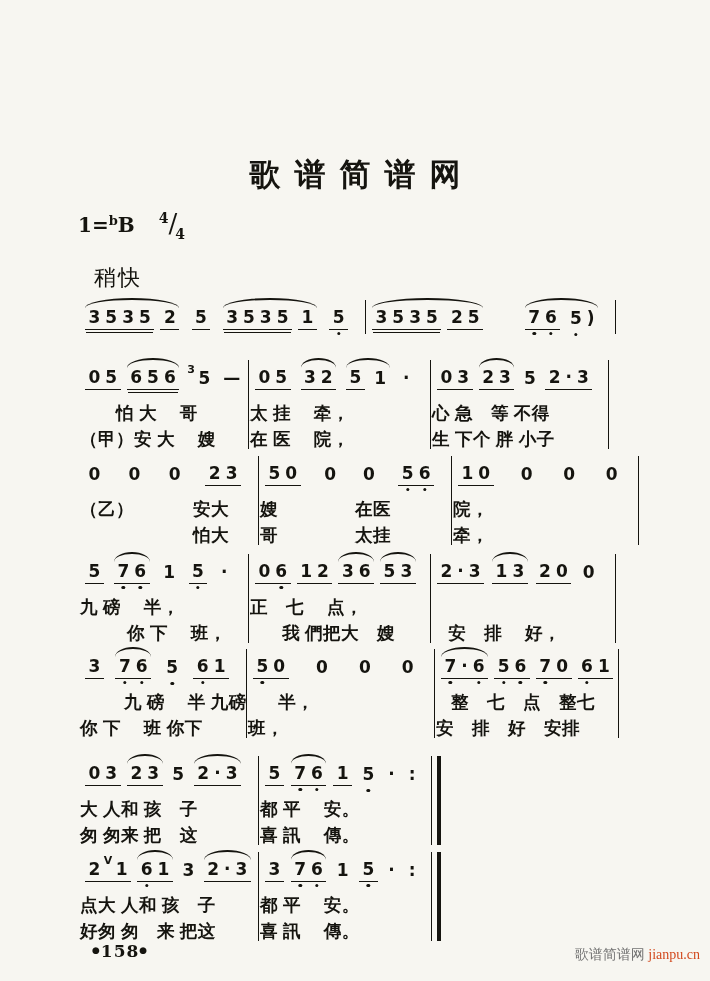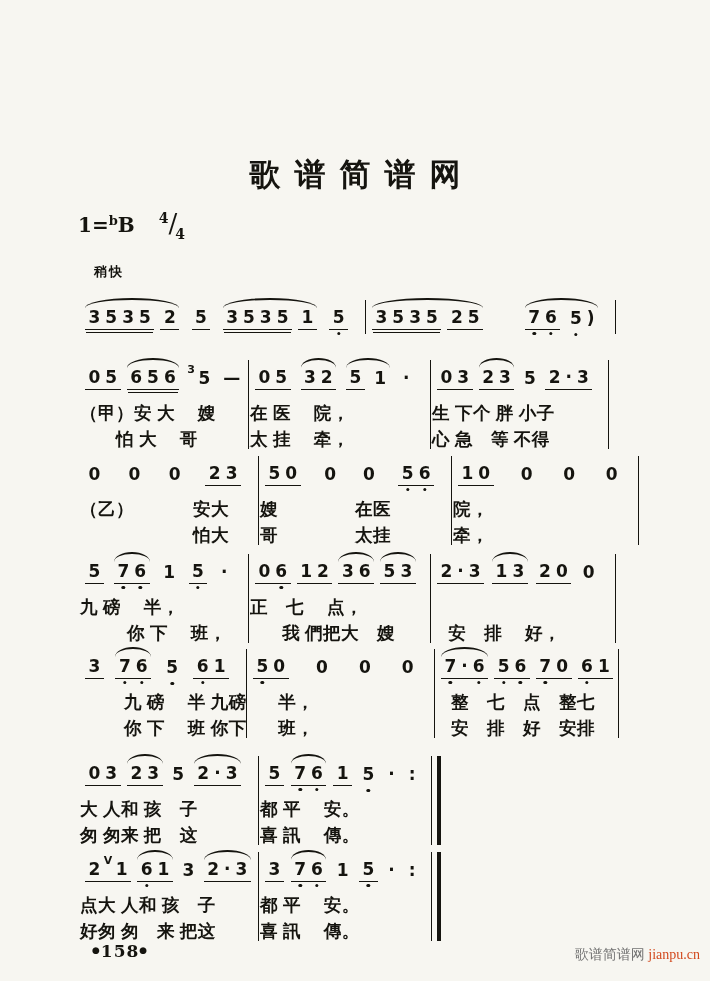--- a/index.html
+++ b/index.html
@@ -24,21 +24,21 @@
   .ts { display:inline-block; margin-left:24px; }
   .ts .up { font-size:14px; vertical-align:9px; font-weight:700; }
   .ts .sl { font-size:26px; font-weight:400; letter-spacing:-2px; }
   .ts .dn { font-size:14px; vertical-align:-7px; font-weight:700; }
   .subtitle {
     position:absolute; left:238px; top:213px;
     font-size:19px; font-weight:700; letter-spacing:2px;
   }
   .tempo {
     position:absolute; left:94px; top:263px;
-    font-size:13px; font-weight:700; letter-spacing:2px;text-align:right;
+    font-size:22px; font-weight:400; letter-spacing:2px;text-align:right;
   }
   
   #score { position:absolute; left:0; top:0; width:100%; height:100%; }
   .system { position:absolute; left:80px; }
   .notes-row { display:flex; font-family:"DejaVu Sans", sans-serif; }
   .measure {
     display:flex; justify-content:space-between; align-items:flex-end;
     box-sizing:border-box; padding:11px 16px 7px 2px;
   }
   .grp { display:inline-flex; position:relative; align-items:flex-end; }
@@ -239,28 +239,28 @@
             <span class="grp">
               <span class="tok u1">
                 <span class="ch">2</span>
                 <span class="ch">·</span>
                 <span class="ch">3</span>
               </span>
             </span>
           </div>
         </div>
         <div class="lyric-row">
+          <div class="lyric-cell" style="width: 170px;">　　怕 大　 哥</div>
+          <div class="lyric-cell" style="width: 182px;">太 挂　 牵，</div>
+          <div class="lyric-cell" style="width: 178px;">心 急　等 不得</div>
+        </div>
+        <div class="lyric-row">
           <div class="lyric-cell" style="width: 170px;">（甲）安 大　 嫂</div>
           <div class="lyric-cell" style="width: 182px;">在 医　 院，</div>
           <div class="lyric-cell" style="width: 178px;">生 下个 胖 小子</div>
-        </div>
-        <div class="lyric-row">
-          <div class="lyric-cell" style="width: 170px;">　　怕 大　 哥</div>
-          <div class="lyric-cell" style="width: 182px;">太 挂　 牵，</div>
-          <div class="lyric-cell" style="width: 178px;">心 急　等 不得</div>
         </div>
       </div>
       <div class="system" style="top: 452px; width: 560px;">
         <div class="bar" style="left: 178px;"></div>
         <div class="bar" style="left: 371px;"></div>
         <div class="bar" style="left: 558px;"></div>
         <div class="notes-row">
           <div class="measure" style="width: 180px;">
             <span class="grp">
               <span class="tok u0">
@@ -518,21 +518,21 @@
               </span>
             </span>
           </div>
         </div>
         <div class="lyric-row">
           <div class="lyric-cell" style="width: 168px; margin-left: 44px;">九 磅　 半 九磅</div>
           <div class="lyric-cell" style="width: 188px;">半，</div>
           <div class="lyric-cell" style="width: 184px;">整　七　点　整七</div>
         </div>
         <div class="lyric-row">
-          <div class="lyric-cell" style="width: 168px; margin-left: 44px;">你 下　 班 你下</div>
+          <div class="lyric-cell" style="width: 168px;">你 下　 班 你下</div>
           <div class="lyric-cell" style="width: 188px;">班，</div>
           <div class="lyric-cell" style="width: 184px;">安　排　好　安排</div>
         </div>
       </div>
       <div class="system" style="top: 752px; width: 358px;">
         <div class="bar" style="left: 178px;"></div>
         <div class="bar repeat" style="left: 351px;"></div>
         <div class="notes-row">
           <div class="measure" style="width: 180px;">
             <span class="grp">

